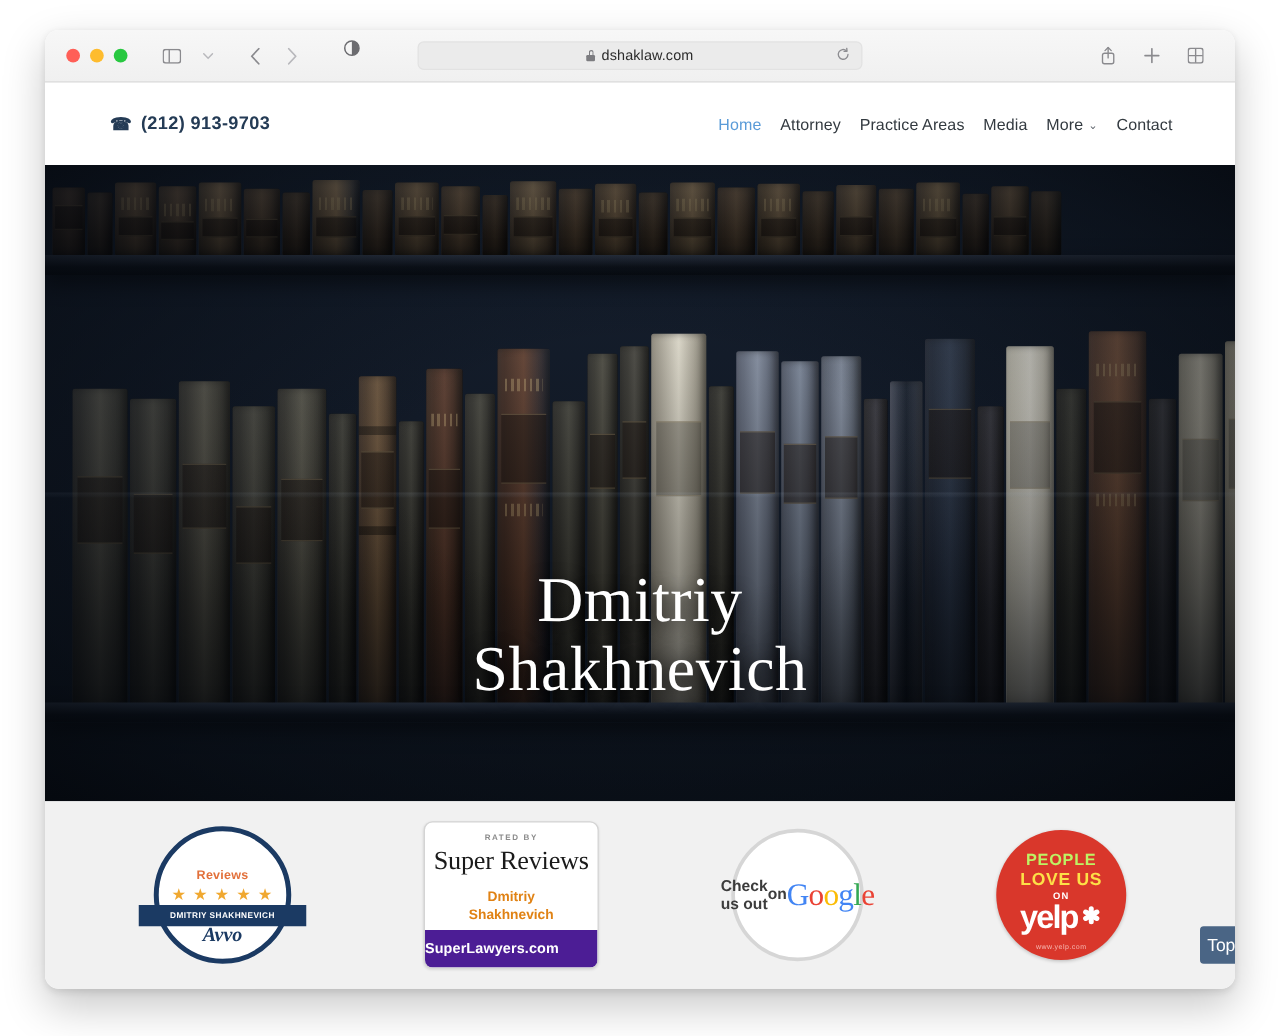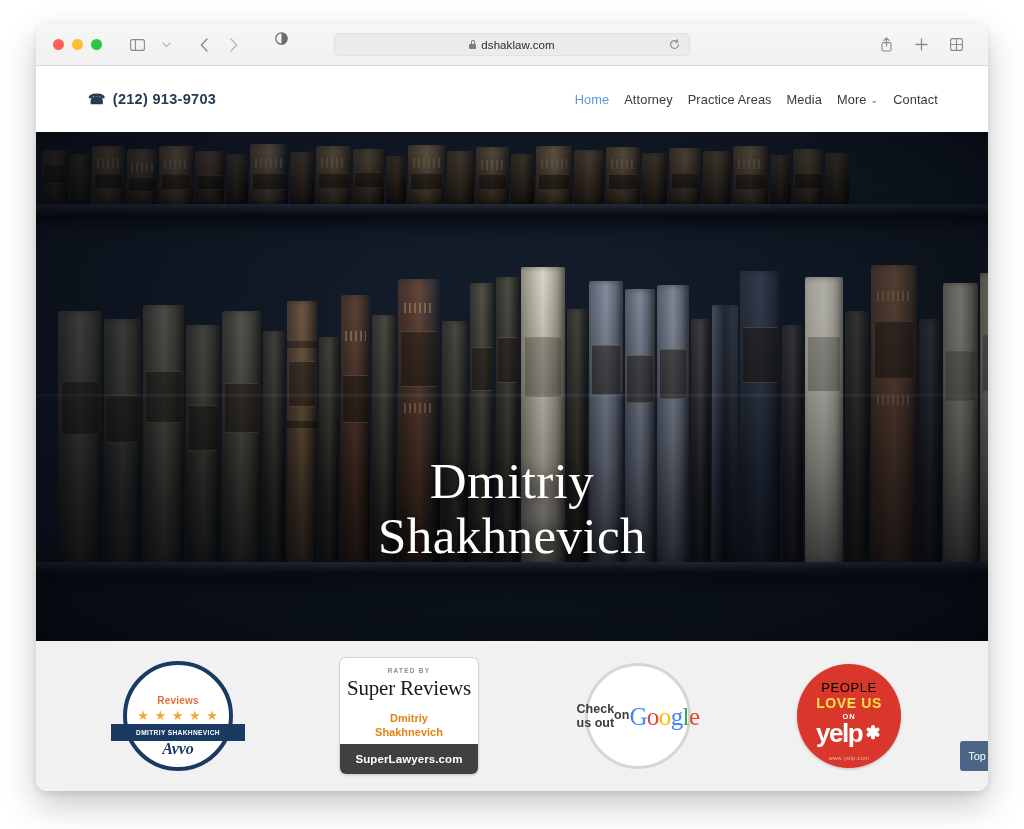--- a/index.html
+++ b/index.html
@@ -153,52 +153,52 @@
   .avvo-word { font-family:"Liberation Serif", serif; font-style:italic; font-weight:700;
                font-size:16px; color:#1b3a63; position:absolute; bottom:9px; }
 
   
   .sl { width:140px; height:118px; background:#ffffff; border:1px solid #d4d4d4;
         border-radius:7px; overflow:hidden; display:flex; flex-direction:column;
         align-items:center; box-shadow:0 1px 2px rgba(0,0,0,.10); }
   .sl-rated { font-size:6.4px; letter-spacing:1.3px; color:#8b8b8b; margin-top:9px; font-weight:700; }
   .sl-title { font-family:"Liberation Serif", serif; font-size:21px; color:#1a1a1a; margin-top:2px; letter-spacing:-.2px; }
   .sl-name { color:#e08214; font-weight:700; font-size:11px; line-height:1.25; margin-top:11px; text-align:center; }
-  .sl-bar { margin-top:auto; width:100%; background:#404040; color:#fff;
-            font-weight:700; font-size:11.5px; text-align:center; padding:9px 0; letter-spacing:.1px; }
+  .sl-bar { margin-top:auto; width:100%; background:#4c1d95; color:#fff;
+            font-weight:700; font-size:11.5px; padding:9px 0; letter-spacing:.1px; }
 
   
   .ggl { width:106px; height:106px; border-radius:50%; background:#fff;
          border:3px solid #d6d6d6; display:flex; flex-direction:row;
          align-items:center; justify-content:center; }
   .ggl-l1 { font-size:12.5px; font-weight:700; color:#3c3c3c; }
   .ggl-l2 { font-size:12.5px; font-weight:700; color:#3c3c3c; line-height:1.25; }
   .ggl-word { font-family:"Liberation Serif", serif; font-size:25px; margin-top:1px; letter-spacing:-.6px; }
   .g1{color:#4285F4}.g2{color:#EA4335}.g3{color:#FBBC05}.g4{color:#4285F4}.g5{color:#34A853}.g6{color:#EA4335}
 
   
   .yelp { width:104px; height:104px; border-radius:50%; background:#d9372b;
           display:flex; flex-direction:column; align-items:center; justify-content:center;
           position:relative; box-shadow:0 1px 3px rgba(0,0,0,.22); }
-  .y-l1 { color:#000000; font-weight:400; font-size:13px; letter-spacing:.6px; margin-top:-6px; }
+  .y-l1 { color:#bef264; font-weight:700; font-size:13px; letter-spacing:.6px; margin-top:-6px; }
   .y-l2 { color:#fde047; font-weight:700; font-size:14px; letter-spacing:.6px; }
   .y-on { color:#fff; font-weight:700; font-size:7.5px; letter-spacing:1px; margin-top:1px; }
   .y-row { display:flex; align-items:center; gap:2px; margin-top:-1px; }
   .y-word { font-weight:700; font-size:26px; color:#fff; font-family:"Liberation Sans", sans-serif;
             letter-spacing:-1.5px; line-height:1; }
   .y-burst { position:relative; width:18px; height:18px; }
   .y-burst i { position:absolute; left:7px; top:1px; width:4px; height:8px;
                background:#fff; border-radius:2px; transform-origin:50% 90%; display:block; }
   .y-url { position:absolute; bottom:7px; font-size:5.6px; color:#f6b7b1; letter-spacing:.4px; }
 
   
   .top-btn {
     position:absolute; right:-6px; bottom:20px;
     width:34px; height:30px; background:#4a6585; border-radius:3px;
-    color:#ffffff; font-size:11px;
+    color:#ffffff; font-size:14px;
     display:flex; align-items:center; justify-content:center;
   }
 </style>
 </head>
 <body>
 
 <div class="page">
   <div class="browser-window">
 
     <div class="toolbar">

